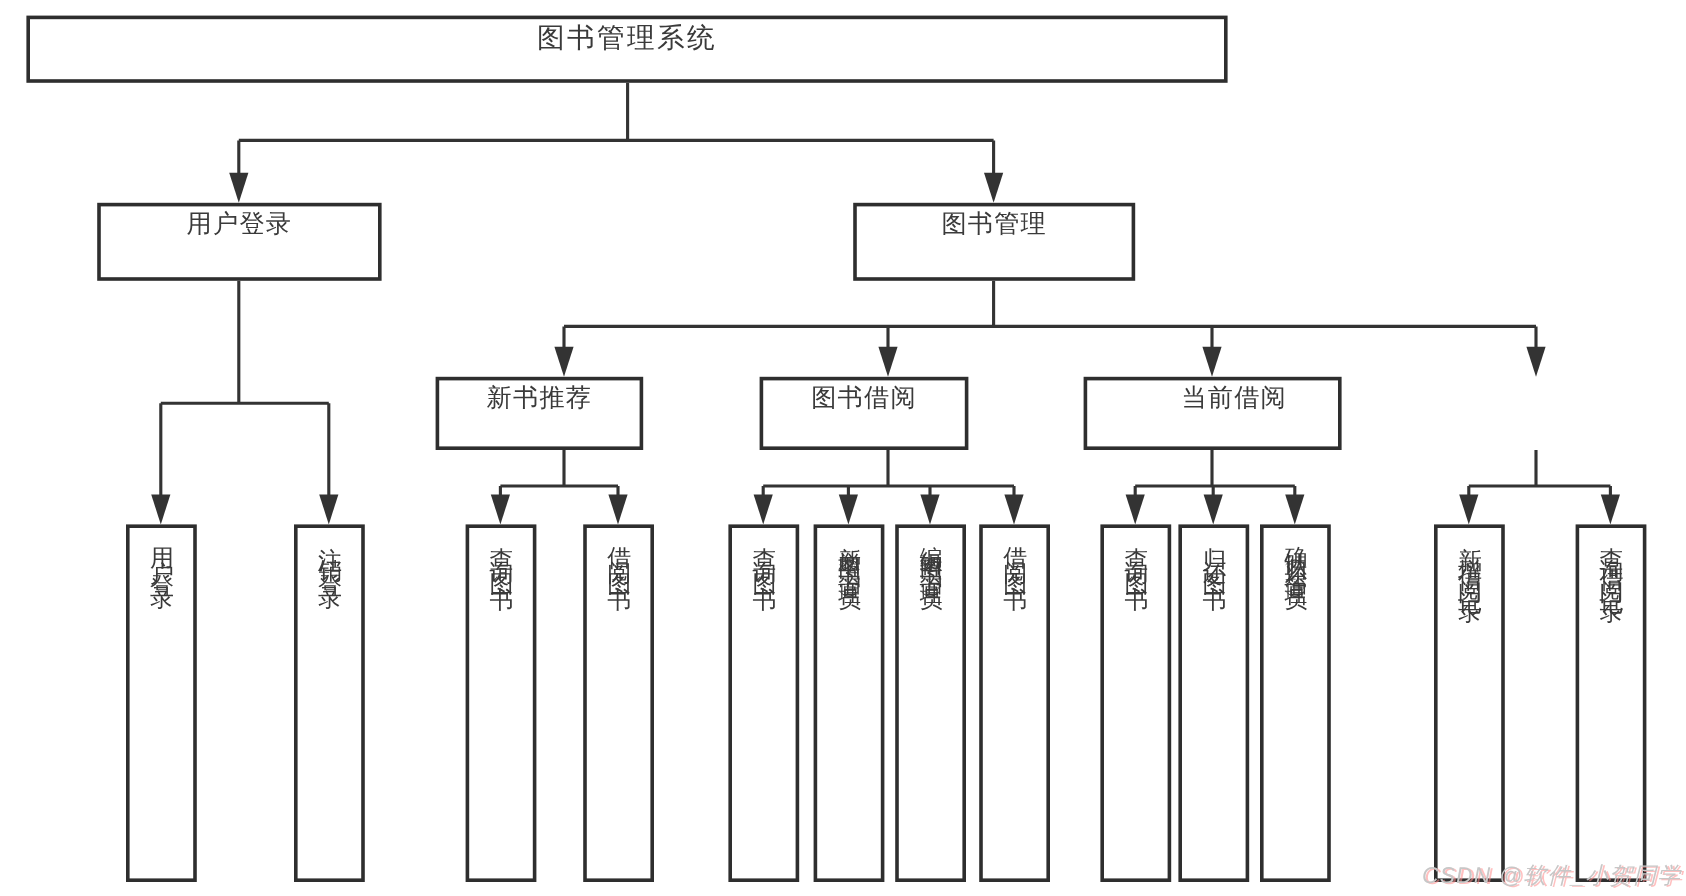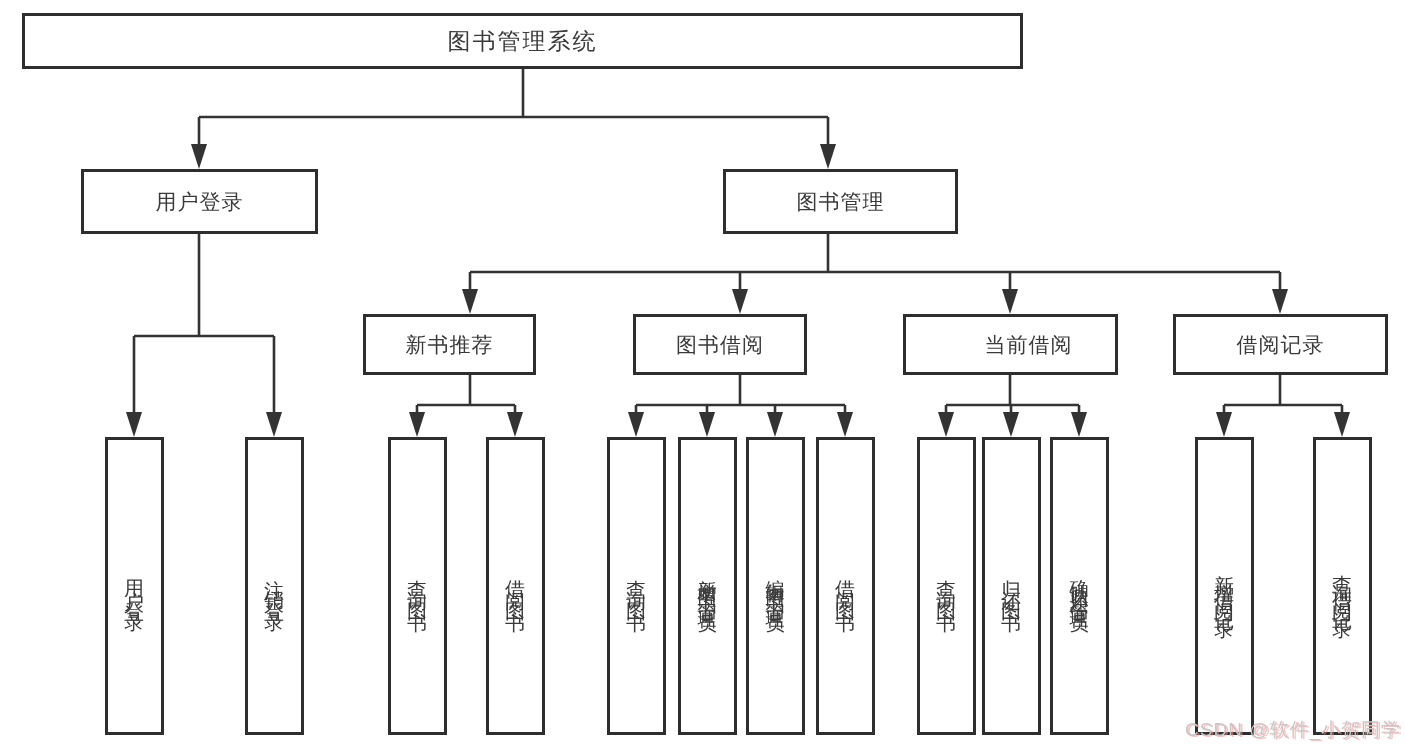--- a/index.html
+++ b/index.html
@@ -21,21 +21,21 @@
     width: 1405px;
     height: 747px;
     pointer-events: none;
   }
   .box {
     position: absolute;
     box-sizing: border-box;
     border: 3px solid #2e2e2e;
     background: #ffffff;
     display: flex;
-    align-items: center;
+    align-items: flex-start;
     justify-content: center;
     color: #3a3a3a;
   }
   .h-label {
     font-size: 21px;
     letter-spacing: 1px;
     white-space: nowrap;
   }
   .root-label {
     font-size: 23px;
@@ -58,20 +58,21 @@
   .ls-9 { letter-spacing: 5px;  font-size: 19px; }
   #watermark {
     position: absolute;
     top: 717px;
     right: 4px;
     font-size: 19px;
     color: #c7c7c7;
     letter-spacing: 1px;
     text-shadow: 2px 1px 0 rgba(255, 140, 140, 0.55);
     white-space: nowrap;
+    font-style: italic;
   }
 </style>
 </head>
 <body>
 
 <div id="stage">
 
   <svg id="connectors" viewBox="0 0 1405 747" xmlns="http://www.w3.org/2000/svg">
     <g stroke="#333333" stroke-width="2.6" fill="none">
 
@@ -119,35 +120,32 @@
     </g>
   </svg>
 
   <div class="box" style="left:22px; top:13px; width:1001px; height:56px;">
     <span class="h-label root-label">图书管理系统</span>
   </div>
 
   <div class="box" style="left:81px; top:169px; width:237px; height:65px;">
     <span class="h-label">用户登录</span>
   </div>
-  <div class="box" style="left:711px; top:169px; width:235px; height:65px;margin-left:12px;">
+  <div class="box" style="left:711px; top:169px; width:235px; height:65px;">
     <span class="h-label">图书管理</span>
   </div>
 
   <div class="box" style="left:363px; top:314px; width:173px; height:61px;">
     <span class="h-label">新书推荐</span>
   </div>
   <div class="box" style="left:633px; top:314px; width:174px; height:61px;">
     <span class="h-label">图书借阅</span>
   </div>
   <div class="box" style="left:903px; top:314px; width:215px; height:61px;padding-left:36px;">
     <span class="h-label">当前借阅</span>
-  </div>
-  <div class="box" style="left:1173px; top:314px; width:215px; height:61px;">
-    <span class="h-label">借阅记录</span>
   </div>
 
   <div class="box leaf" style="left:105px;">
     <span class="v-label ls-4">用户登录</span>
   </div>
   <div class="box leaf" style="left:245px;">
     <span class="v-label ls-4">注销登录</span>
   </div>
 
   <div class="box leaf" style="left:388px;">

